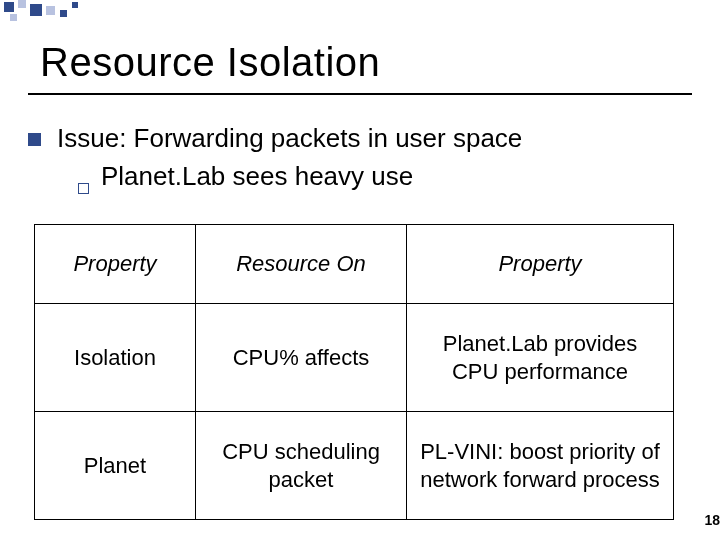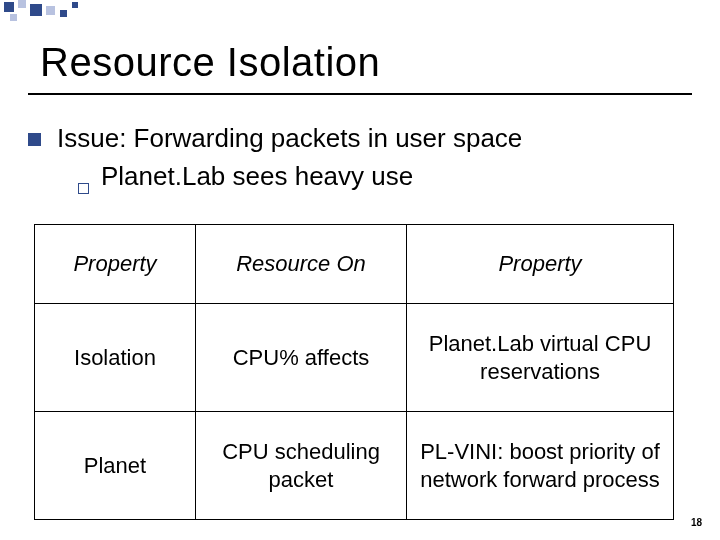--- a/index.html
+++ b/index.html
@@ -91,23 +91,23 @@
     font-style: italic;
     font-weight: 400;
   }
   table.data td {
     line-height: 1.25;
   }
   .col-a { width: 140px; }
   .col-b { width: 190px; }
   .pagenum {
     position: absolute;
-    right: 18px;
+    right: 0;
     bottom: 12px;
-    font-size: 10px;
+    font-size: 14px;
     font-weight: bold;
   }
 </style>
 </head>
 <body>
 
 <div class="deco">
   <span class="sq" style="left:4px;  top:2px;  width:10px; height:10px;"></span>
   <span class="sq light" style="left:18px; top:0px;  width:8px;  height:8px;"></span>
   <span class="sq" style="left:30px; top:4px;  width:12px; height:12px;"></span>
@@ -139,21 +139,21 @@
       <tr>
         <th class="col-a">Property</th>
         <th class="col-b">Resource On</th>
         <th>Property</th>
       </tr>
     </thead>
     <tbody>
       <tr>
         <td>Isolation</td>
         <td>CPU% affects</td>
-        <td>Planet.Lab virtual CPU reservations</td>
+        <td>Planet.Lab provides CPU performance</td>
       </tr>
       <tr>
         <td>Planet</td>
         <td>CPU scheduling packet</td>
         <td>PL-VINI: boost priority of network forward process</td>
       </tr>
     </tbody>
   </table>
 
 </div>

